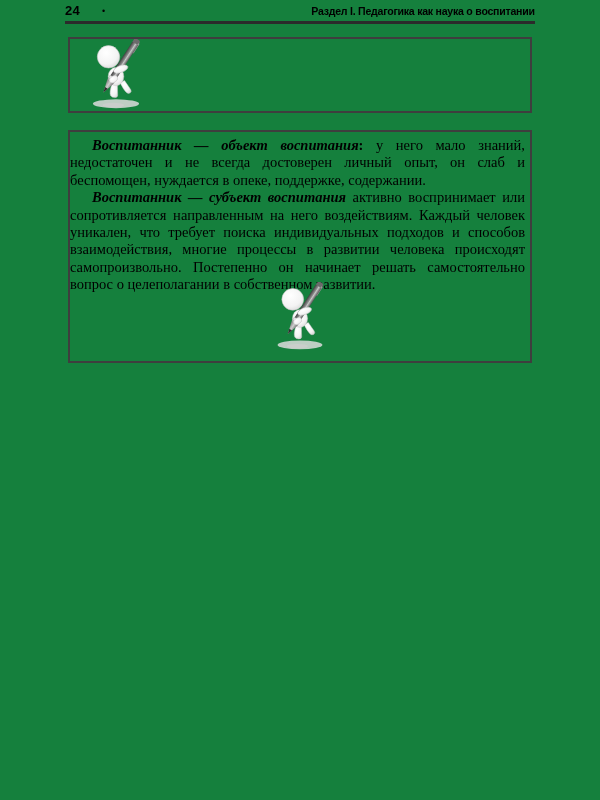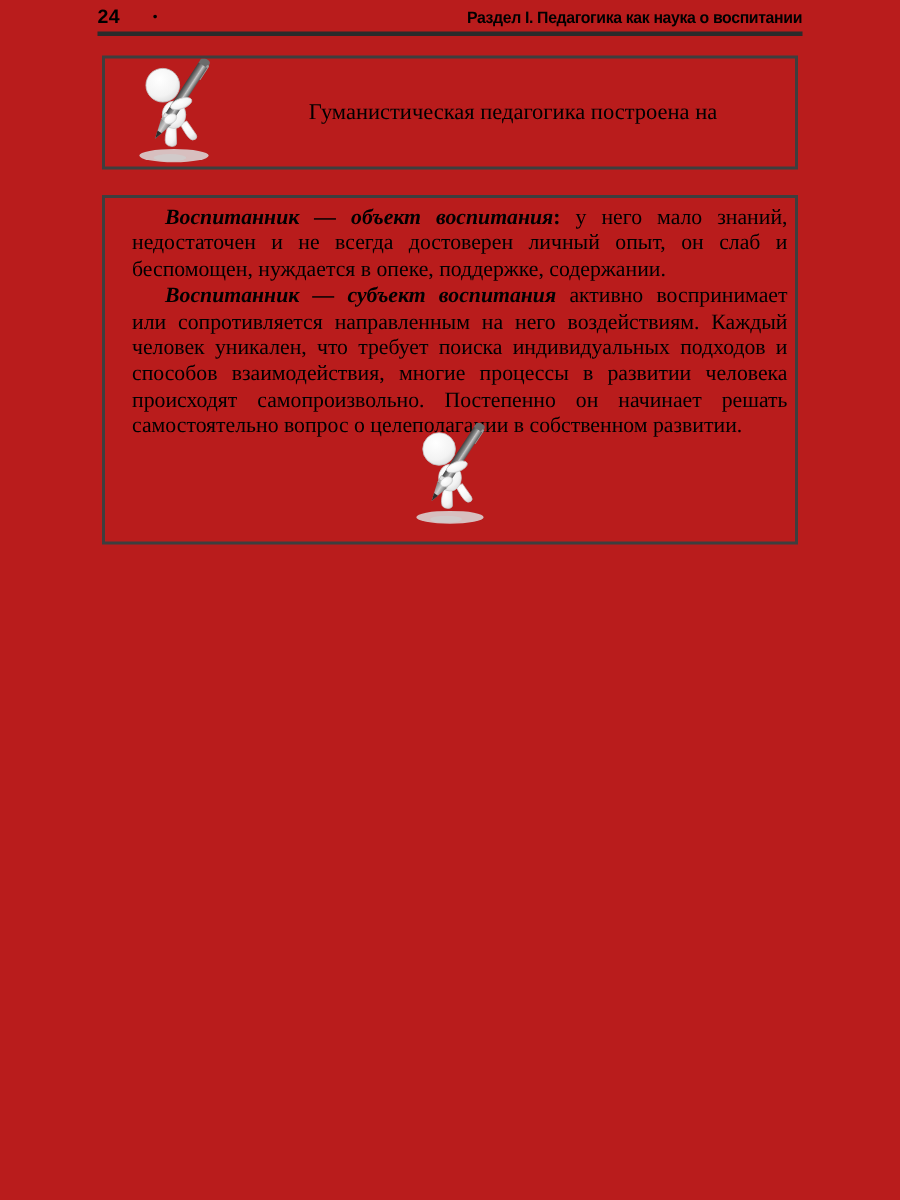--- a/index.html
+++ b/index.html
@@ -5,21 +5,21 @@
   * { box-sizing: border-box; }
   html, body { margin: 0; padding: 0; }
   body {
     width: 600px; height: 800px;
     background: #ffffff;
     color: #000;
     font-family: "Liberation Serif", serif;
     position: relative;
     overflow: hidden;
   }
-  .page { position: relative; width: 600px; height: 800px; background:#b91c1c; }
+  .page { position: relative; width: 600px; height: 800px; background:#15803d; }
 
   
   .pageheader {
     position: absolute; left: 65px; right: 65px; top: 3px;
     display: flex; justify-content: space-between; align-items: baseline;
     font-family: "Liberation Sans", sans-serif;
   }
   .ph-left { display: flex; align-items: baseline; gap: 22px; }
   .page-num { font-weight: bold; font-size: 13px; letter-spacing: 0.2px; }
   .ph-bullet { font-size: 9px; position: relative; top: -1px; }
@@ -45,21 +45,21 @@
   }
   .quote-text {
     flex: 1 1 auto; text-align: center;
     font-size: 15px; line-height: 20px; padding-right: 8px;
   }
   .quote-line2 { font-style: italic; }
 
   .content-box {
     position: absolute; left: 68px; top: 130px; width: 464px; height: 233px;
     border: 2px solid #3e3e3e;
-    padding: 5px 5px 0 18px;
+    padding: 5px 5px 0 0;
   }
   .content-box p {
     margin: 0; text-align: justify; text-indent: 22px;
     font-size: 14.5px; line-height: 17.4px;
   }
   .lead { font-weight: bold; font-style: italic; }
   .lead-colon { font-weight: bold; }
 
   .bottom-icon-wrap {
     position: absolute; left: 50%; bottom: 10px; transform: translateX(-50%);
@@ -121,21 +121,20 @@
   </header>
   <div class="header-rule"></div>
 
   <section class="quote-box">
     <div class="quote-icon-wrap">
       <svg class="penman-svg" width="68" height="71">
           <use href="#pen-man" width="68" height="71"></use>
         </svg>
     </div>
     <div class="quote-text">
-      <div>Гуманистическая педагогика построена на</div>
     </div>
   </section>
 
   <section class="content-box">
     <p><span class="lead">Воспитанник — объект воспитания</span><span class="lead-colon">:</span><span> у него мало знаний, недостаточен и не всегда достоверен личный опыт, он слаб и беспомощен, нуждается в опеке, поддержке, содержании.</span></p>
     <p><span class="lead">Воспитанник — субъект воспитания</span><span> активно воспринимает или сопротивляется направленным на него воздействиям. Каждый человек уникален, что требует поиска индивидуальных подходов и способов взаимодействия, многие процессы в развитии человека происходят самопроизвольно. Постепенно он начинает решать самостоятельно вопрос о целеполагании в собственном развитии.</span></p>
     <div class="bottom-icon-wrap">
       <svg class="penman-svg" width="66" height="69">
           <use href="#pen-man" width="66" height="69"></use>
         </svg>

